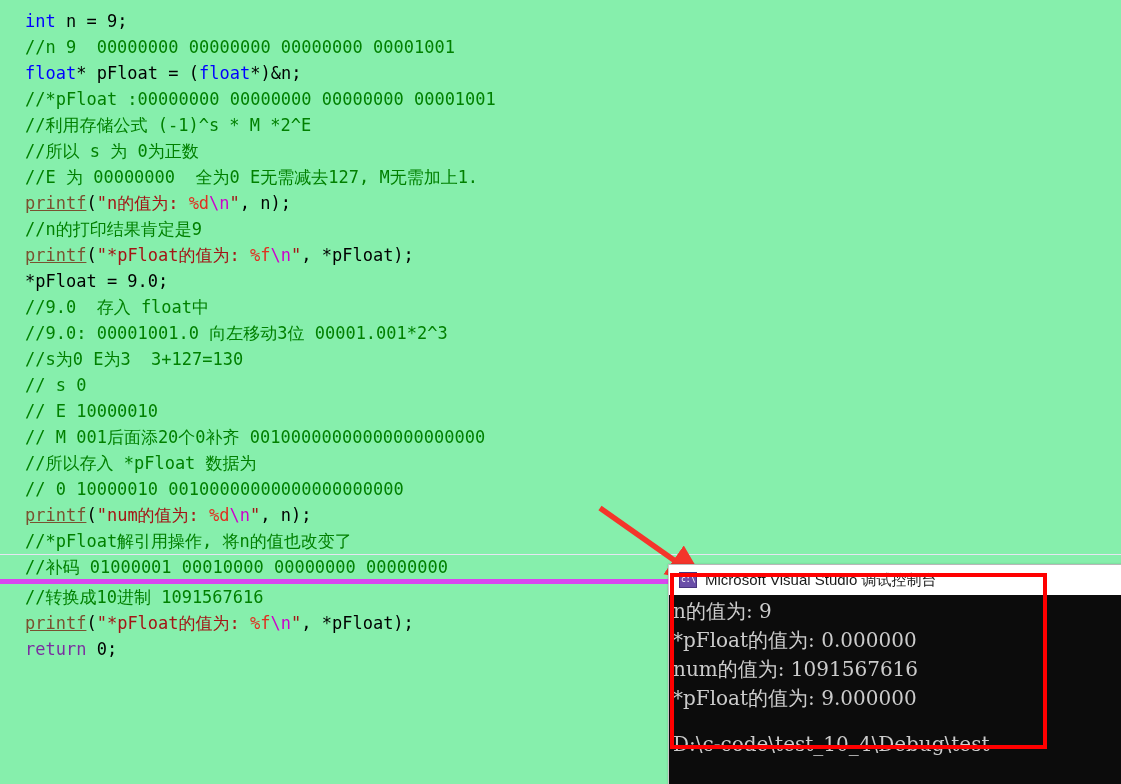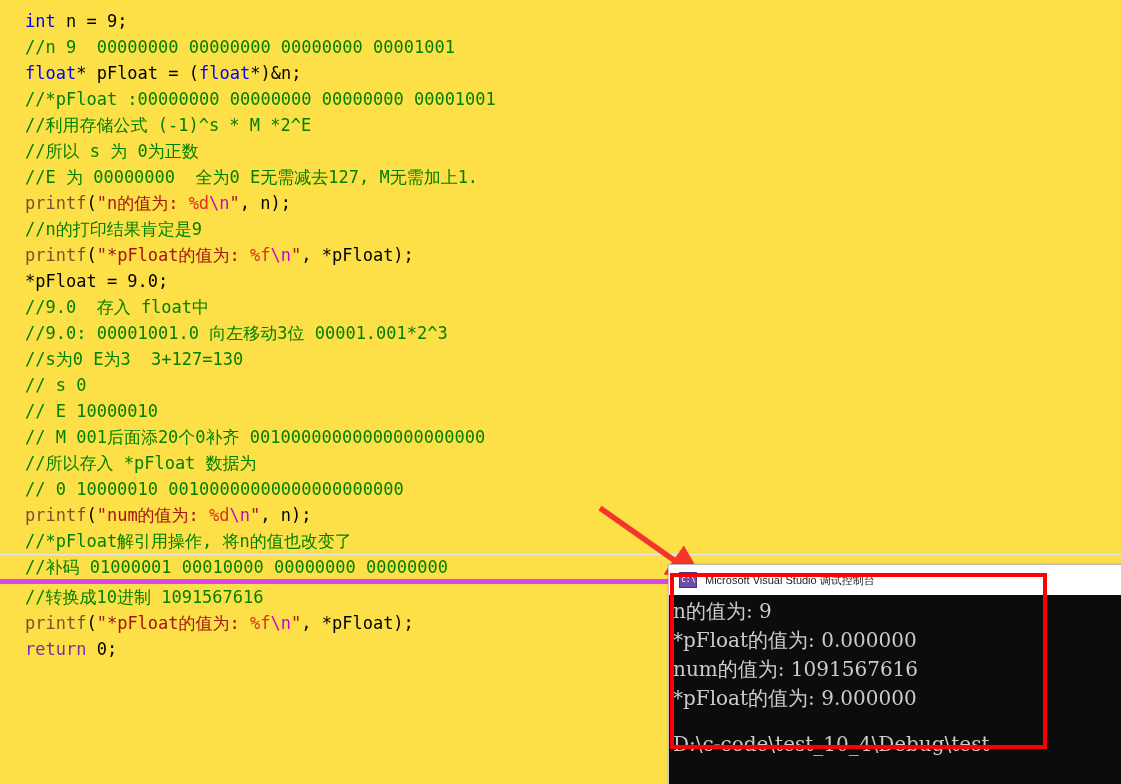--- a/index.html
+++ b/index.html
@@ -13,21 +13,21 @@
     position: relative;
     overflow: hidden;
     font-family: "DejaVu Sans Mono", "Liberation Mono", monospace;
   }
 
   
   #editor {
     position: absolute;
     left: 0; top: 0;
     width: 1121px; height: 784px;
-    background: #fde047;
+    background: #86efac;
   }
   .code-area {
     position: absolute;
     left: 0; top: 8px;
     width: 1121px;
   }
   .code-line {
     position: relative;
     height: 26px;
     line-height: 26px;
@@ -43,21 +43,21 @@
     border-bottom: 5px solid #d946ef;
     height: 24px;
     line-height: 24px;
   }
   .kw     { color: #0000ff; }
   .kwv    { color: #7a2fa0; }
   .cmt    { color: #008000; }
   .str    { color: #a31515; }
   .esc    { color: #cc00cc; }
   .fmt    { color: #e03020; }
-  .fn     { color: #7a5230; }
+  .fn     { color: #7a5230; text-decoration: underline; }
   .punct  { color: #000000; }
 
   
   #arrow {
     position: absolute;
     left: 560px; top: 490px;
     width: 180px; height: 110px;
     pointer-events: none;
   }
 
@@ -93,21 +93,21 @@
     content: "c:\\";
     position: absolute;
     left: 1px; top: 0px;
     font-family: "DejaVu Sans Mono", "Liberation Mono", monospace;
     font-size: 8px;
     color: #ffffff;
     line-height: 14px;
   }
   #console-title {
     font-family: "Liberation Sans", sans-serif;
-    font-size: 11px;
+    font-size: 15px;
     color: #1b1b1b;
     white-space: nowrap;
   }
   #console-body {
     background: #0c0c0c;
     height: 190px;
     padding: 2px 0 0 4px;
     box-sizing: border-box;
     overflow: hidden;
   }

